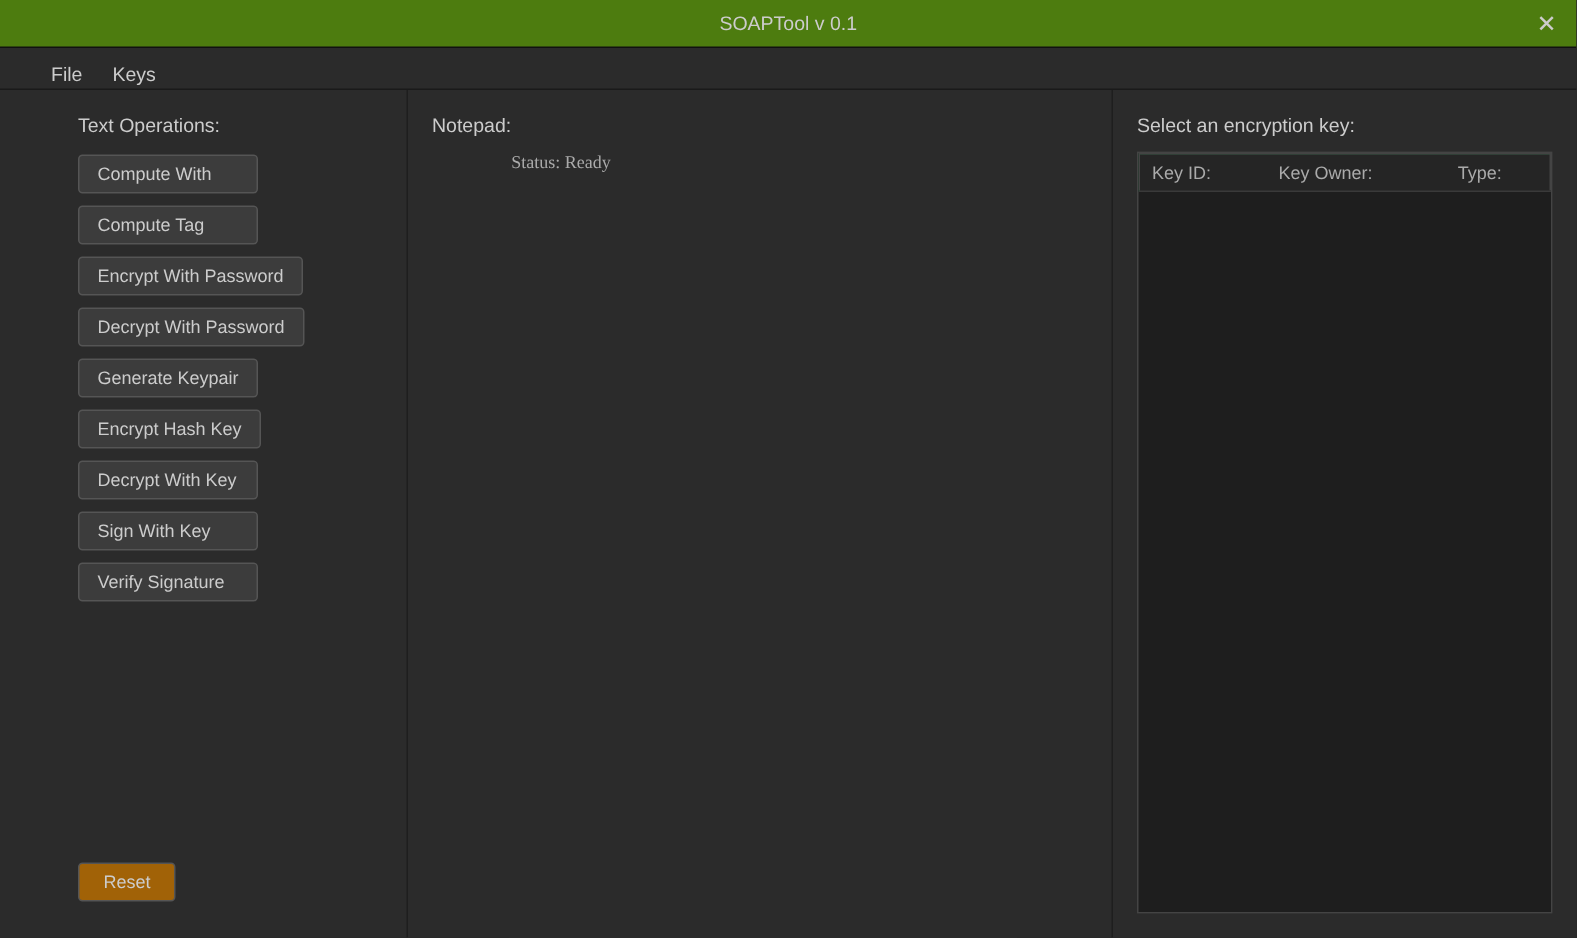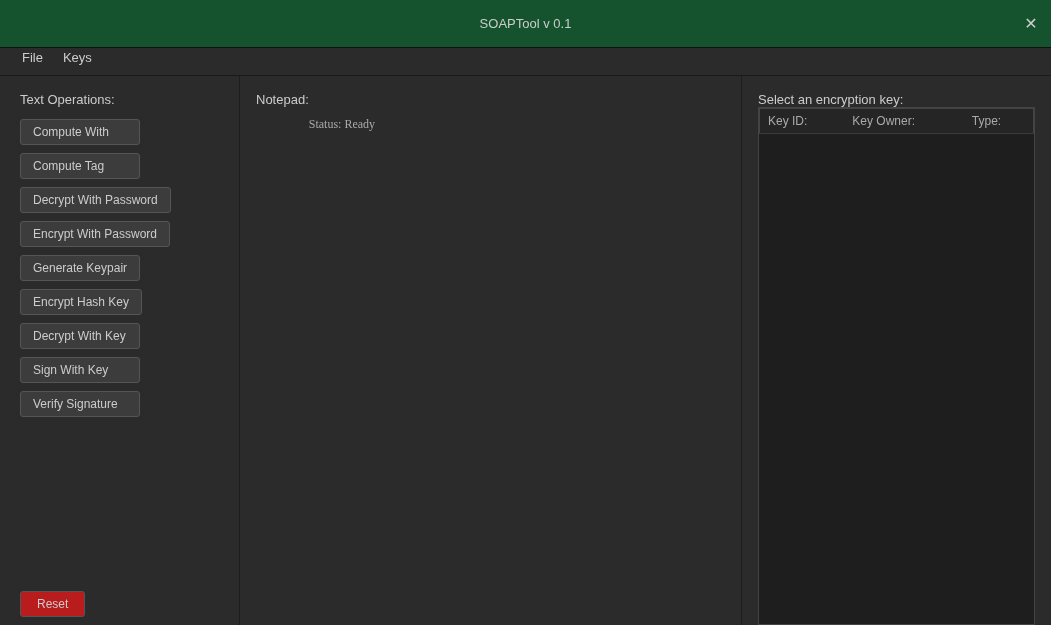--- a/index.html
+++ b/index.html
@@ -13,22 +13,22 @@
       height: 625px;
       background: #2b2b2b;
       color: #d0d0d0;
       font-family: 'Segoe UI', Arial, sans-serif;
       font-size: 13px;
       overflow: hidden;
     }
 
     
     .title-bar {
-      background: #14532d;
-      height: 48px;
+      background: #4d7c0f;
+      height: 32px;
       display: flex;
       align-items: center;
       justify-content: center;
       position: relative;
       border-bottom: 1px solid #111;
     }
 
     .title-bar-title {
       color: #cccccc;
       font-size: 13px;
@@ -49,37 +49,38 @@
       display: flex;
       align-items: center;
       justify-content: center;
     }
 
     
     .menu-bar {
       background: #2b2b2b;
       height: 28px;
       display: flex;
-      align-items: flex-start;
-      padding: 0 12px;
+      align-items: flex-end;
+      padding: 0 24px;
       border-bottom: 1px solid #1a1a1a;
     }
 
     .menu-item {
       padding: 2px 10px;
       color: #cccccc;
       cursor: pointer;
       font-size: 13px;
       border-radius: 3px;
     }
 
     
     .main-content {
       display: flex;
       height: calc(625px - 32px - 28px);
+      padding-left: 32px;
     }
 
     
     .left-panel {
       width: 240px;
       background: #2b2b2b;
       padding: 16px 20px;
       display: flex;
       flex-direction: column;
       border-right: 1px solid #1e1e1e;
@@ -103,21 +104,21 @@
       text-align: left;
       width: fit-content;
       min-width: 120px;
     }
 
     .spacer {
       flex: 1;
     }
 
     .reset-button {
-      background: #b91c1c;
+      background: #a16207;
       color: #cccccc;
       border: 1px solid #555555;
       padding: 5px 16px;
       cursor: pointer;
       border-radius: 3px;
       font-size: 12px;
       margin-top: 8px;
       margin-bottom: 8px;
       width: fit-content;
     }
@@ -167,20 +168,21 @@
       background: #2b2b2b;
       padding: 16px;
       border-left: 1px solid #1e1e1e;
       display: flex;
       flex-direction: column;
     }
 
     .encryption-label {
       color: #cccccc;
       font-size: 13px;
+      margin-bottom: 10px;
     }
 
     .key-table {
       width: 100%;
       border-collapse: collapse;
       background: #14532d;
       border: 1px solid #444;
     }
 
     .key-table th {
@@ -214,22 +216,22 @@
   <span class="menu-item">Keys</span>
 </div>
 
 <div class="main-content">
 
   <div class="left-panel">
     <div class="section-label">Text Operations:</div>
 
     <button class="op-button">Compute With</button>
     <button class="op-button">Compute Tag</button>
+    <button class="op-button">Encrypt With Password</button>
     <button class="op-button">Decrypt With Password</button>
-    <button class="op-button">Encrypt With Password</button>
     <button class="op-button">Generate Keypair</button>
     <button class="op-button">Encrypt Hash Key</button>
     <button class="op-button">Decrypt With Key</button>
     <button class="op-button">Sign With Key</button>
     <button class="op-button">Verify Signature</button>
 
     <div class="spacer"></div>
 
     <button class="reset-button">Reset</button>
   </div>

